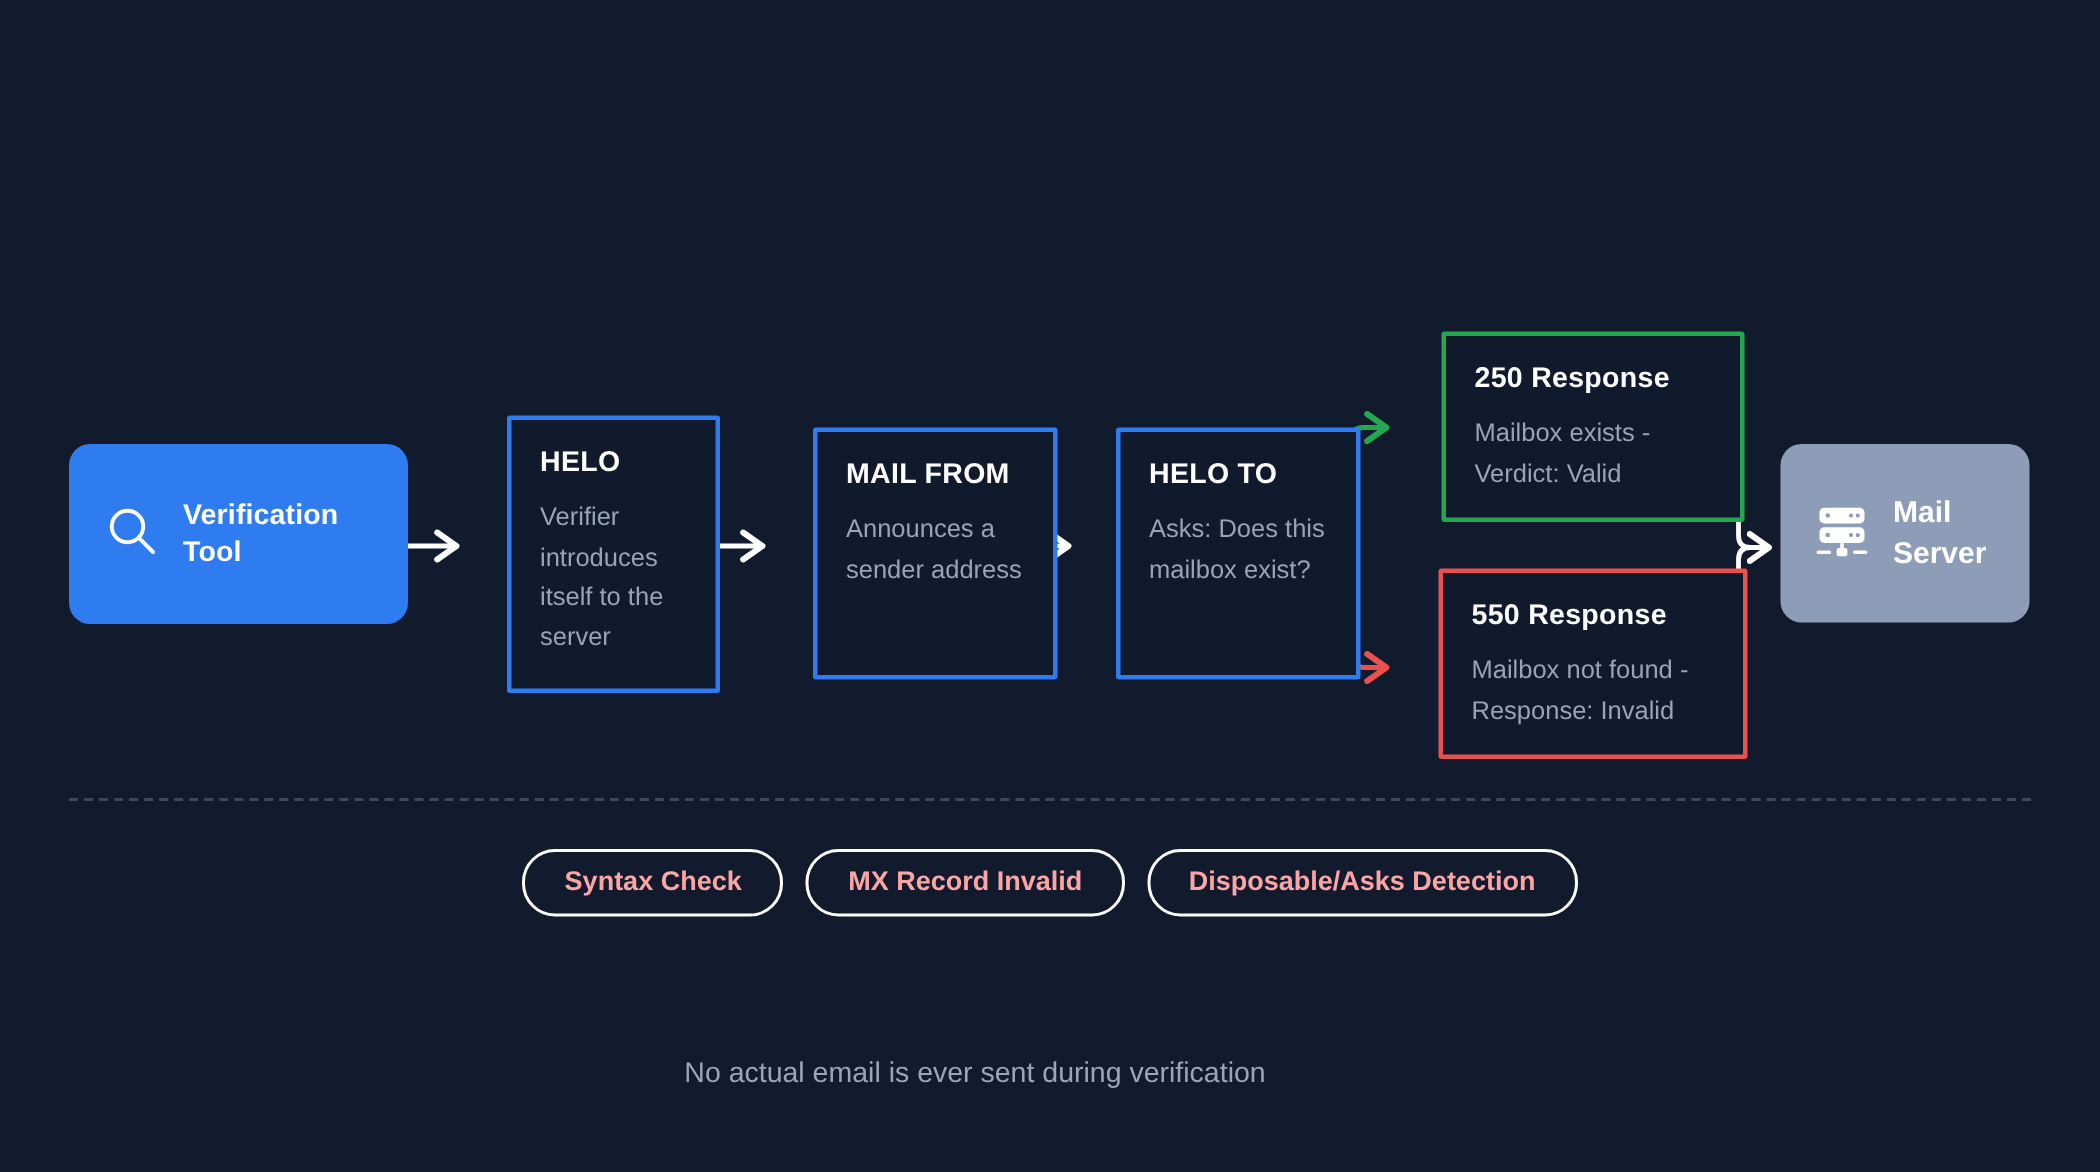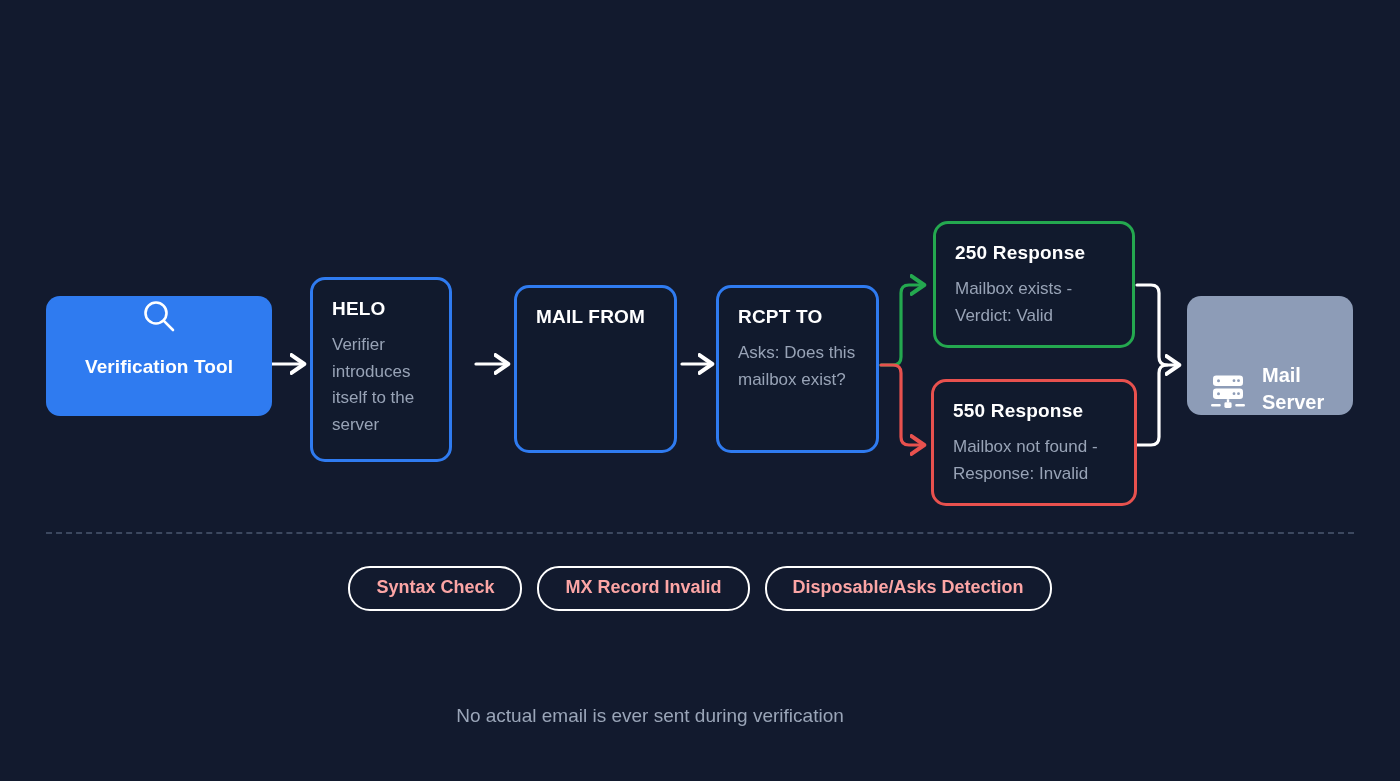--- a/index.html
+++ b/index.html
@@ -52,22 +52,23 @@
     font-size: 19px;
     font-weight: bold;
     line-height: 1.32;
     letter-spacing: 0.1px;
   }
 
   
   .node-step {
     background: #111a2d;
     border: 3px solid #2f7bf0;
-    border-radius: 15px;
+    border-radius: 2px;
     padding: 18px 19px 16px 19px;
+    margin-left: 28px;
   }
   .node-step.green { border-color: #24a84f; }
   .node-step.red   { border-color: #e8514e; }
 
   .node-title {
     color: #ffffff;
     font-size: 19px;
     font-weight: bold;
     letter-spacing: 0.2px;
     margin-bottom: 12px;
@@ -78,21 +79,21 @@
     font-size: 17px;
     line-height: 1.56;
     font-weight: normal;
   }
 
   
   .node-server {
     background: #8d9cb7;
     border-radius: 14px;
     display: flex;
-    align-items: flex-end;
+    align-items: center;
     gap: 13px;
     padding: 0 20px;
   }
   .node-server .label {
     color: #ffffff;
     font-size: 20px;
     font-weight: bold;
     line-height: 1.32;
   }
 
@@ -184,41 +185,42 @@
 
     <g>
       <path d="M1137,285 L1151,285 Q1159,285 1159,293 L1159,357 Q1159,365 1167,365 L1178,365" stroke="#ffffff" stroke-width="3.2" fill="none" stroke-linecap="round" marker-end="url(#ah-white)"></path>
     </g>
 
     <g>
       <path d="M1137,445 L1151,445 Q1159,445 1159,437 L1159,373 Q1159,365 1167,365" stroke="#ffffff" stroke-width="3.2" fill="none" stroke-linecap="round"></path>
     </g>
   </svg>
 
-  <div class="node node-primary" style="left:46px; top:296px; width:226px; height:120px;flex-direction:column;">
+  <div class="node node-primary" style="left:46px; top:296px; width:226px; height:120px;">
     <span class="icon">
       <svg width="40" height="40" viewBox="0 0 40 40" fill="none">
         <circle cx="17" cy="17" r="10.5" stroke="#ffffff" stroke-width="2.6"></circle>
         <path d="M24.6,24.6 L34,34" stroke="#ffffff" stroke-width="2.6" stroke-linecap="round"></path>
       </svg>
     </span>
     <span class="label">Verification Tool</span>
   </div>
 
   <div class="node node-step" style="left:310px; top:277px; width:142px; height:185px;">
     <div class="node-title">HELO</div>
     <div class="node-desc">Verifier introduces itself to the server</div>
   </div>
 
   <div class="node node-step" style="left:514px; top:285px; width:163px; height:168px;">
     <div class="node-title">MAIL FROM</div>
+    <div class="node-desc">Announces a sender address</div>
   </div>
 
   <div class="node node-step" style="left:716px; top:285px; width:163px; height:168px;">
-    <div class="node-title">RCPT TO</div>
+    <div class="node-title">HELO TO</div>
     <div class="node-desc">Asks: Does this mailbox exist?</div>
   </div>
 
   <div class="node node-step green" style="left:933px; top:221px; width:202px; height:127px;">
     <div class="node-title">250 Response</div>
     <div class="node-desc">Mailbox exists - Verdict: Valid</div>
   </div>
 
   <div class="node node-step red" style="left:931px; top:379px; width:206px; height:127px;">
     <div class="node-title">550 Response</div>

